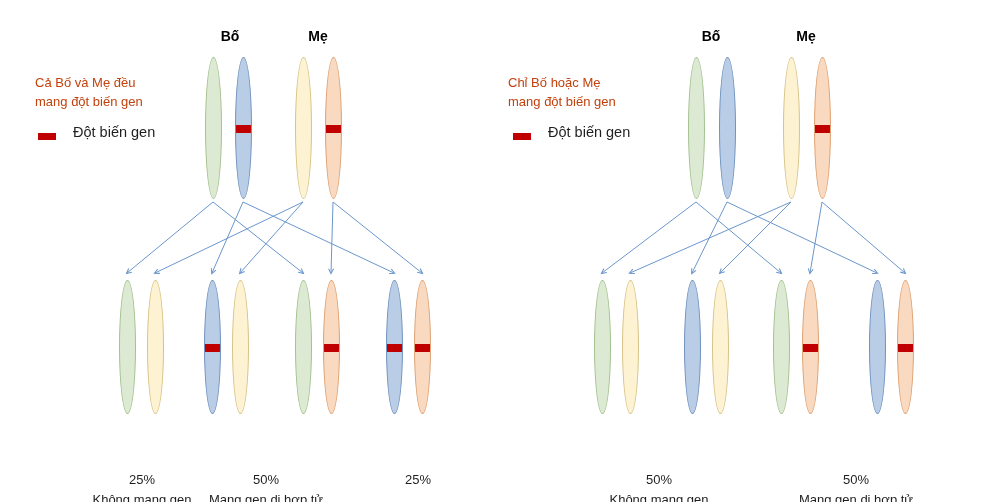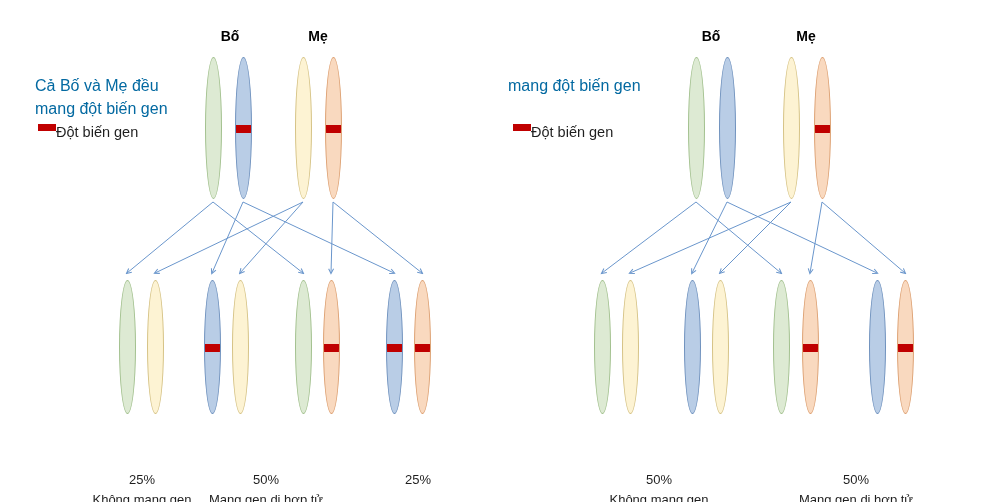--- a/index.html
+++ b/index.html
@@ -33,31 +33,31 @@
     position: absolute;
     transform: translateX(-50%);
     font-size: 14px;
     font-weight: 700;
     color: #000;
     white-space: nowrap;
   }
 
   .desc {
     position: absolute;
-    font-size: 16px;
+    font-size: 13px;
     line-height: 1.45;
-    color: #0369a1;
+    color: #c2410c;
     white-space: nowrap;
   }
 
   .legend {
     position: absolute;
     display: flex;
-    align-items: flex-start;
-    gap: 0;
+    align-items: flex-end;
+    gap: 17px;
     font-size: 14.5px;
     color: #1f1f1f;
     white-space: nowrap;
   }
   .legend-dash {
     display: inline-block;
     width: 18px;
     height: 7px;
     background: #c00000;
   }
@@ -106,20 +106,21 @@
     <div>mang đột biến gen</div>
   </div>
   <div class="legend" style="left:38px; top:124px">
     <span class="legend-dash" style="background: rgb(192, 0, 0);"></span>
     <span>Đột biến gen</span>
   </div>
   <div class="parent-label" style="left:230px; top:28px">Bố</div>
   <div class="parent-label" style="left:318px; top:28px">Mẹ</div>
 
   <div class="desc" style="left:508px; top:74px">
+    <div>Chỉ Bố hoặc Mẹ</div>
     <div>mang đột biến gen</div>
   </div>
   <div class="legend" style="left:513px; top:124px">
     <span class="legend-dash" style="background: rgb(192, 0, 0);"></span>
     <span>Đột biến gen</span>
   </div>
   <div class="parent-label" style="left:711px; top:28px">Bố</div>
   <div class="parent-label" style="left:806px; top:28px">Mẹ</div>
 <div class="chrom" style="left: 204.5px; top: 57px; width: 17px; height: 142px; background: rgb(221, 234, 211); border-color: rgb(163, 193, 143);"></div>
     <div class="chrom" style="left: 234.5px; top: 57px; width: 17px; height: 142px; background: rgb(185, 205, 230); border-color: rgb(112, 146, 190);">

